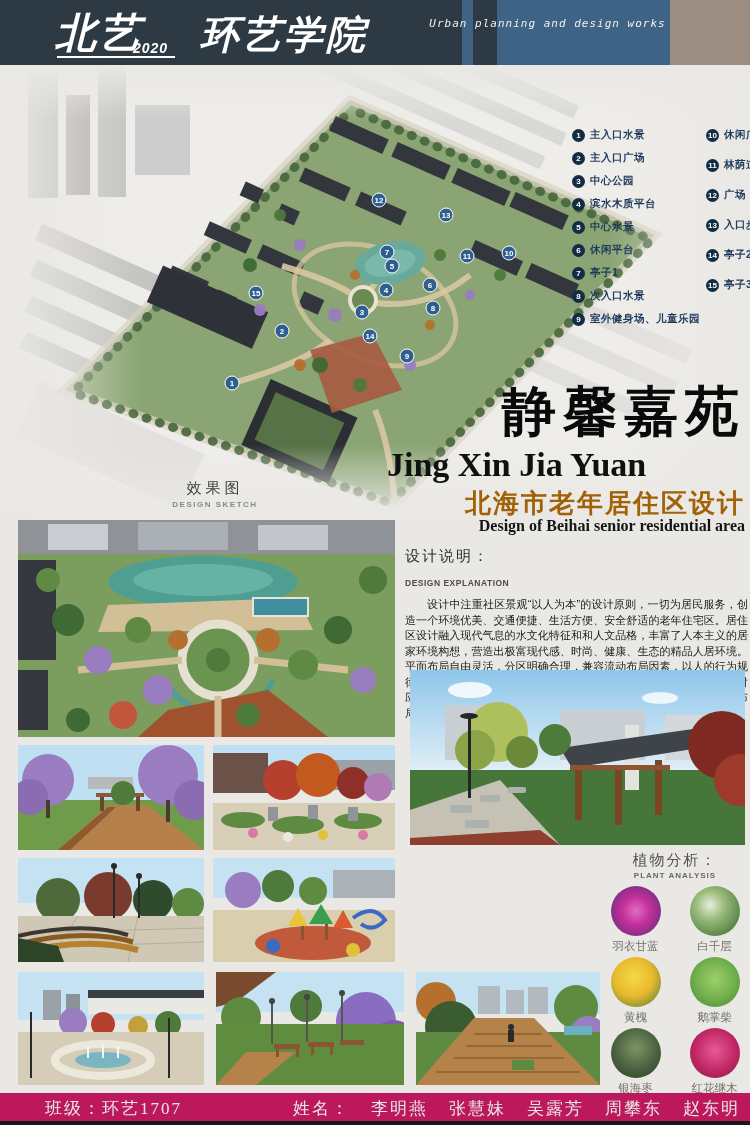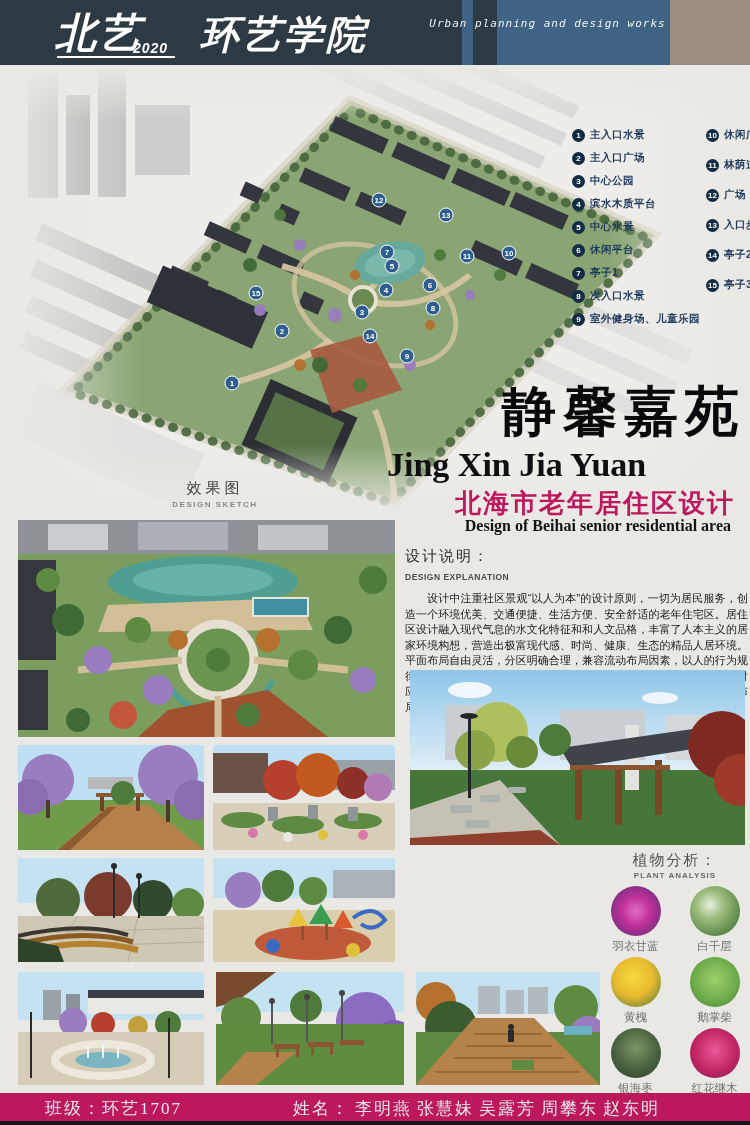--- a/index.html
+++ b/index.html
@@ -36,29 +36,29 @@
 
   .sketch-caption{position:absolute;left:150px;top:479px;width:130px;text-align:center;z-index:5;}
   .sketch-cn{font-size:15px;color:#3f3f3c;letter-spacing:4px;}
   .sketch-en{font-size:8px;font-weight:bold;color:#8a8a84;letter-spacing:1.5px;margin-top:2px;}
 
   
   .title-cn{position:absolute;right:4px;top:376px;font-size:54px;font-weight:900;
     letter-spacing:7px;color:#0a0a0a;z-index:6;}
   .title-pinyin{position:absolute;left:387px;top:446px;font-family:"Liberation Serif",serif;
     font-size:34px;font-weight:bold;color:#101010;z-index:6;}
-  .subtitle-cn{position:absolute;right:15px;top:486px;font-size:26px;font-weight:bold;
-    letter-spacing:2px;color:#be185d;z-index:6;}
-  .subtitle-en{position:absolute;right:19px;top:517px;font-family:"Liberation Serif",serif;
+  .subtitle-cn{position:absolute;right:5px;top:486px;font-size:26px;font-weight:bold;
+    letter-spacing:2px;color:#a16207;z-index:6;}
+  .subtitle-en{position:absolute;right:5px;top:517px;font-family:"Liberation Serif",serif;
     font-size:16px;font-weight:bold;color:#141414;z-index:6;}
 
   
   .expl{position:absolute;left:405px;top:547px;width:343px;}
   .expl-h-cn{font-size:15px;color:#2e2e2a;letter-spacing:2px;}
-  .expl-h-en{font-size:8.5px;font-weight:bold;color:#4e4c46;letter-spacing:.5px;margin-top:6px;}
+  .expl-h-en{font-size:8.5px;font-weight:bold;color:#4e4c46;letter-spacing:.5px;margin-top:12px;}
   .expl-body{margin-top:9px;font-size:11px;line-height:15.5px;color:#18181a;
     text-align:justify;text-indent:2em;}
 
   
   .plants{position:absolute;left:600px;top:851px;width:150px;text-align:center;}
   .plants-h-cn{font-size:15px;color:#55544e;letter-spacing:2px;}
   .plants-h-en{font-size:8px;font-weight:bold;color:#6a6962;letter-spacing:1px;margin-top:1px;}
   .plant-grid{display:grid;grid-template-columns:1fr 1fr;column-gap:8px;row-gap:3px;
     margin-top:6px;justify-items:center;}
   .plant{display:flex;flex-direction:column;align-items:center;}
@@ -69,21 +69,21 @@
   .pc-huanghuai{background:radial-gradient(circle at 45% 40%,#f5d942 0%,#e8b92e 48%,#7a8f3a 82%,#55702e 100%);}
   .pc-schefflera{background:radial-gradient(circle at 50% 45%,#9ed06a 0%,#6fae4b 55%,#47803a 100%);}
   .pc-palm{background:radial-gradient(circle at 50% 40%,#7e9464 0%,#4a6140 55%,#2e4029 100%);}
   .pc-loropetalum{background:radial-gradient(circle at 50% 45%,#e85a96 0%,#c22664 55%,#7e1f4a 100%);}
 
   
   .footer{position:absolute;left:0;top:1093px;width:750px;height:28px;background:#be185d;}
   .footer-edge{position:absolute;left:0;top:1121px;width:750px;height:4px;background:#14181a;}
   .footer-class{position:absolute;left:45px;top:4px;font-family:"Liberation Serif",serif;
     font-size:17px;color:#e5e8e8;letter-spacing:2px;}
-  .footer-names{position:absolute;left:293px;top:4px;display:flex;gap:5px;
+  .footer-names{position:absolute;left:293px;top:4px;display:flex;gap:21px;
     font-family:"Liberation Serif",serif;font-size:17px;color:#e5e8e8;letter-spacing:2px;}
 
   .img{position:absolute;}
   .img svg{display:block;width:100%;height:100%;}
 </style>
 </head>
 <body>
 
 <div class="header">
   <div class="header-blue-block"></div>

